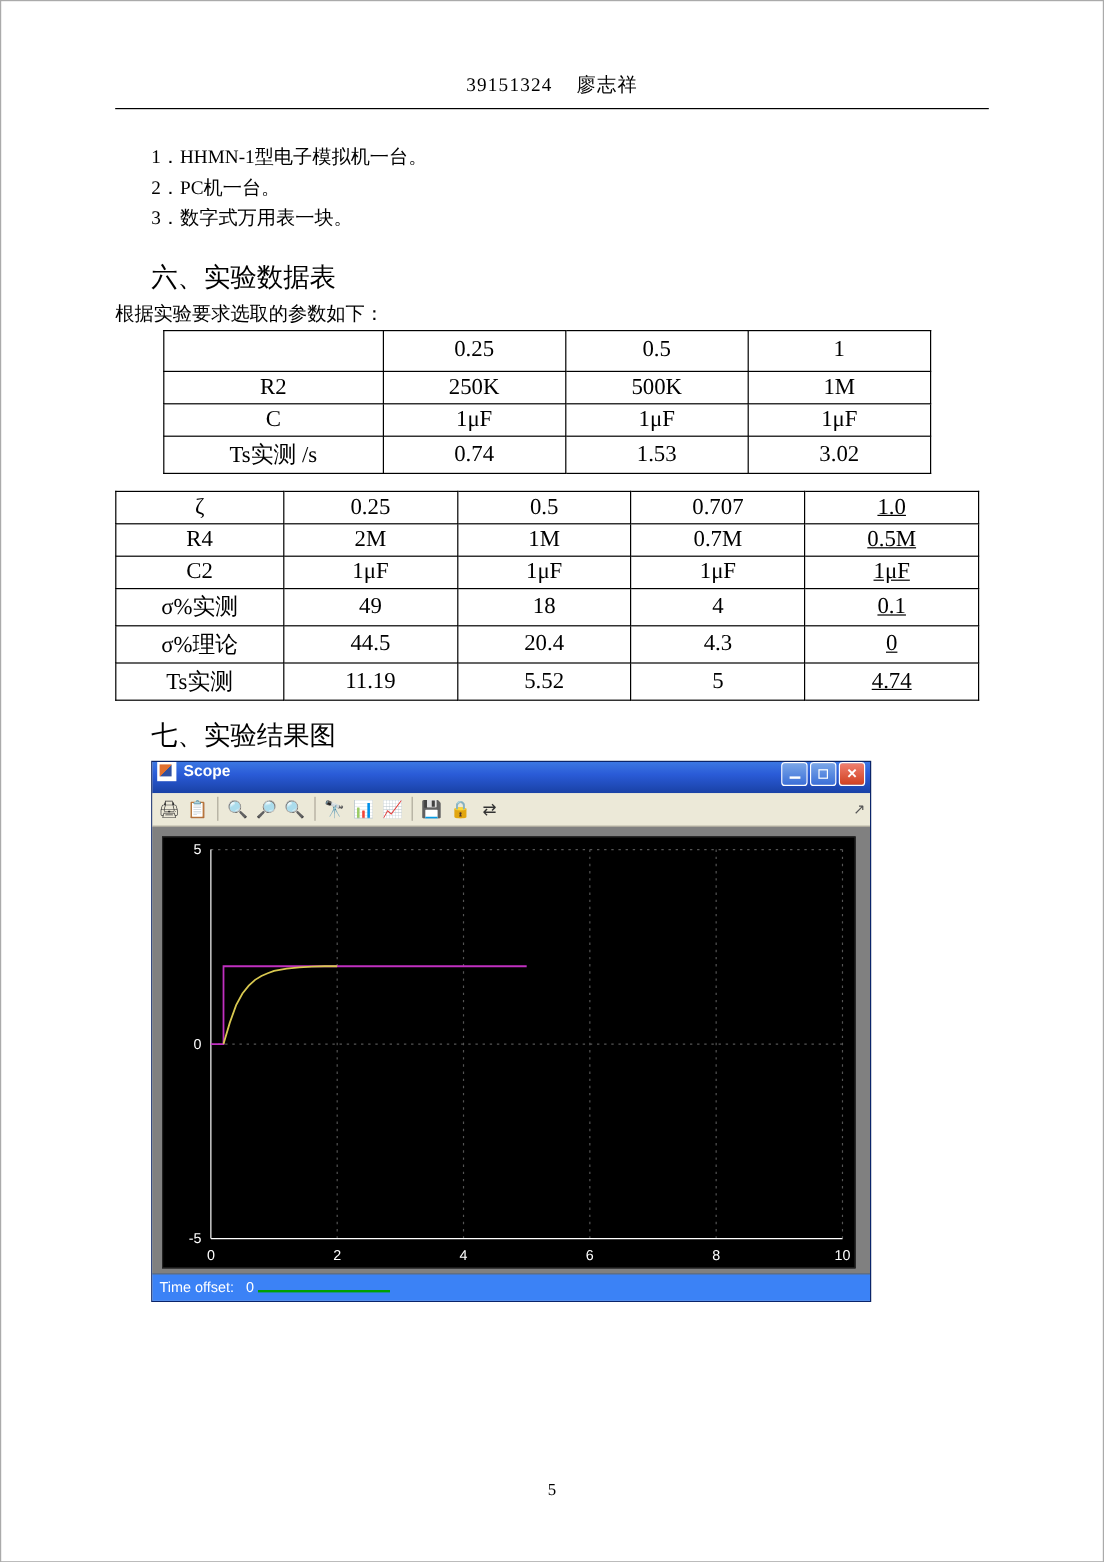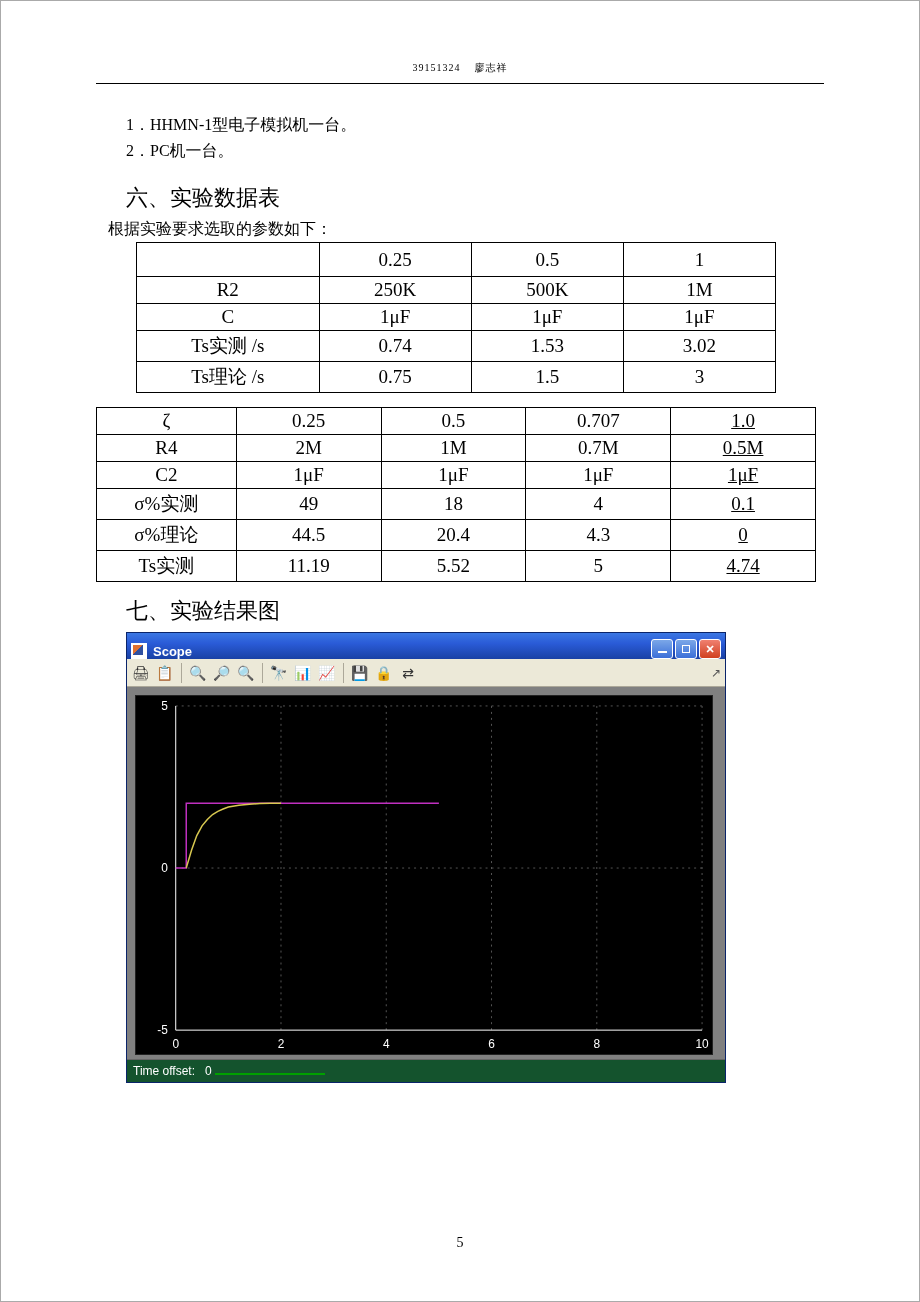--- a/index.html
+++ b/index.html
@@ -11,21 +11,21 @@
     font-size: 16px;
     color: #000;
     position: relative;
     border: 1px solid #aaa;
   }
   .page {
     padding: 60px 95px 0 95px;
   }
   .header {
     text-align: center;
-    font-size: 10px;
+    font-size: 16px;
     letter-spacing: 1px;
     margin-bottom: 8px;
   }
   .hr {
     border: none;
     border-top: 1px solid #000;
     margin-bottom: 28px;
   }
   .list p {
     line-height: 1.6;
@@ -35,21 +35,21 @@
   h2 {
     font-size: 22px;
     font-weight: normal;
     margin-top: 20px;
     margin-bottom: 6px;
     margin-left: 30px;
     font-family: Liberation Serif, serif;
   }
   .subhead {
     font-size: 16px;
-    margin-left: 12px;
+    margin-left: 0;
     margin-bottom: 2px;
     margin-top: 4px;
   }
   table {
     border-collapse: collapse;
     margin: 0 0 14px 0;
     font-size: 19px;
   }
   td {
     border: 1px solid #000;
@@ -80,21 +80,21 @@
     margin-left: 30px;
     border: 1px solid #0a246a;
     background: #ece9d8;
     font-family: Tahoma, sans-serif;
     font-size: 12px;
   }
   .titlebar {
     height: 26px;
     background: linear-gradient(to bottom, #3b77e3 0%, #2a5bd7 40%, #1941a5 100%);
     display: flex;
-    align-items: flex-end;
+    align-items: flex-start;
     padding: 0 4px;
     color: #fff;
   }
   .titlebar .app-icon {
     width: 16px; height: 16px;
     background: #fff;
     margin-right: 6px;
     position: relative;
   }
   .titlebar .app-icon::after {
@@ -146,21 +146,21 @@
     padding: 8px 12px 4px 8px;
   }
   .plot {
     width: 100%;
     height: 360px;
     background: #000;
     position: relative;
     border: 1px solid #222;
   }
   .status {
-    background: #14532d;
+    background: #3b82f6;
     color: #fff;
     padding: 4px 6px;
     font-size: 12px;
     border-top: 1px solid #666;
   }
   .status .lbl { }
   .underline-green {
     border-bottom: 2px solid #00a000;
     display: inline-block;
     width: 110px;
@@ -188,20 +188,21 @@
 <div class="page">
   <div class="header">
     <span>39151324</span>&nbsp;&nbsp;&nbsp;
     <span>廖志祥</span>
   </div>
   <hr class="hr">
 
   <div class="list">
     <p>1．HHMN-1型电子模拟机一台。</p>
     <p>2．PC机一台。</p>
+    <p>3．数字式万用表一块。</p>
   </div>
 
   <h2>六、实验数据表</h2>
   <p class="subhead">根据实验要求选取的参数如下：</p>
 
   <table class="t1">
     <tbody>
         <tr>
           <td></td>
           <td>0.25</td>
@@ -218,26 +219,20 @@
           <td>C</td>
           <td>1μF</td>
           <td>1μF</td>
           <td>1μF</td>
         </tr>
     <tr>
           <td>Ts实测 /s</td>
           <td>0.74</td>
           <td>1.53</td>
           <td>3.02</td>
-        </tr>
-    <tr>
-          <td>Ts理论 /s</td>
-          <td>0.75</td>
-          <td>1.5</td>
-          <td>3</td>
         </tr>
   </tbody>
     </table>
 
   <table class="t2">
     <tbody>
         <tr>
           <td>ζ</td>
           <td>0.25</td>
           <td>0.5</td>

